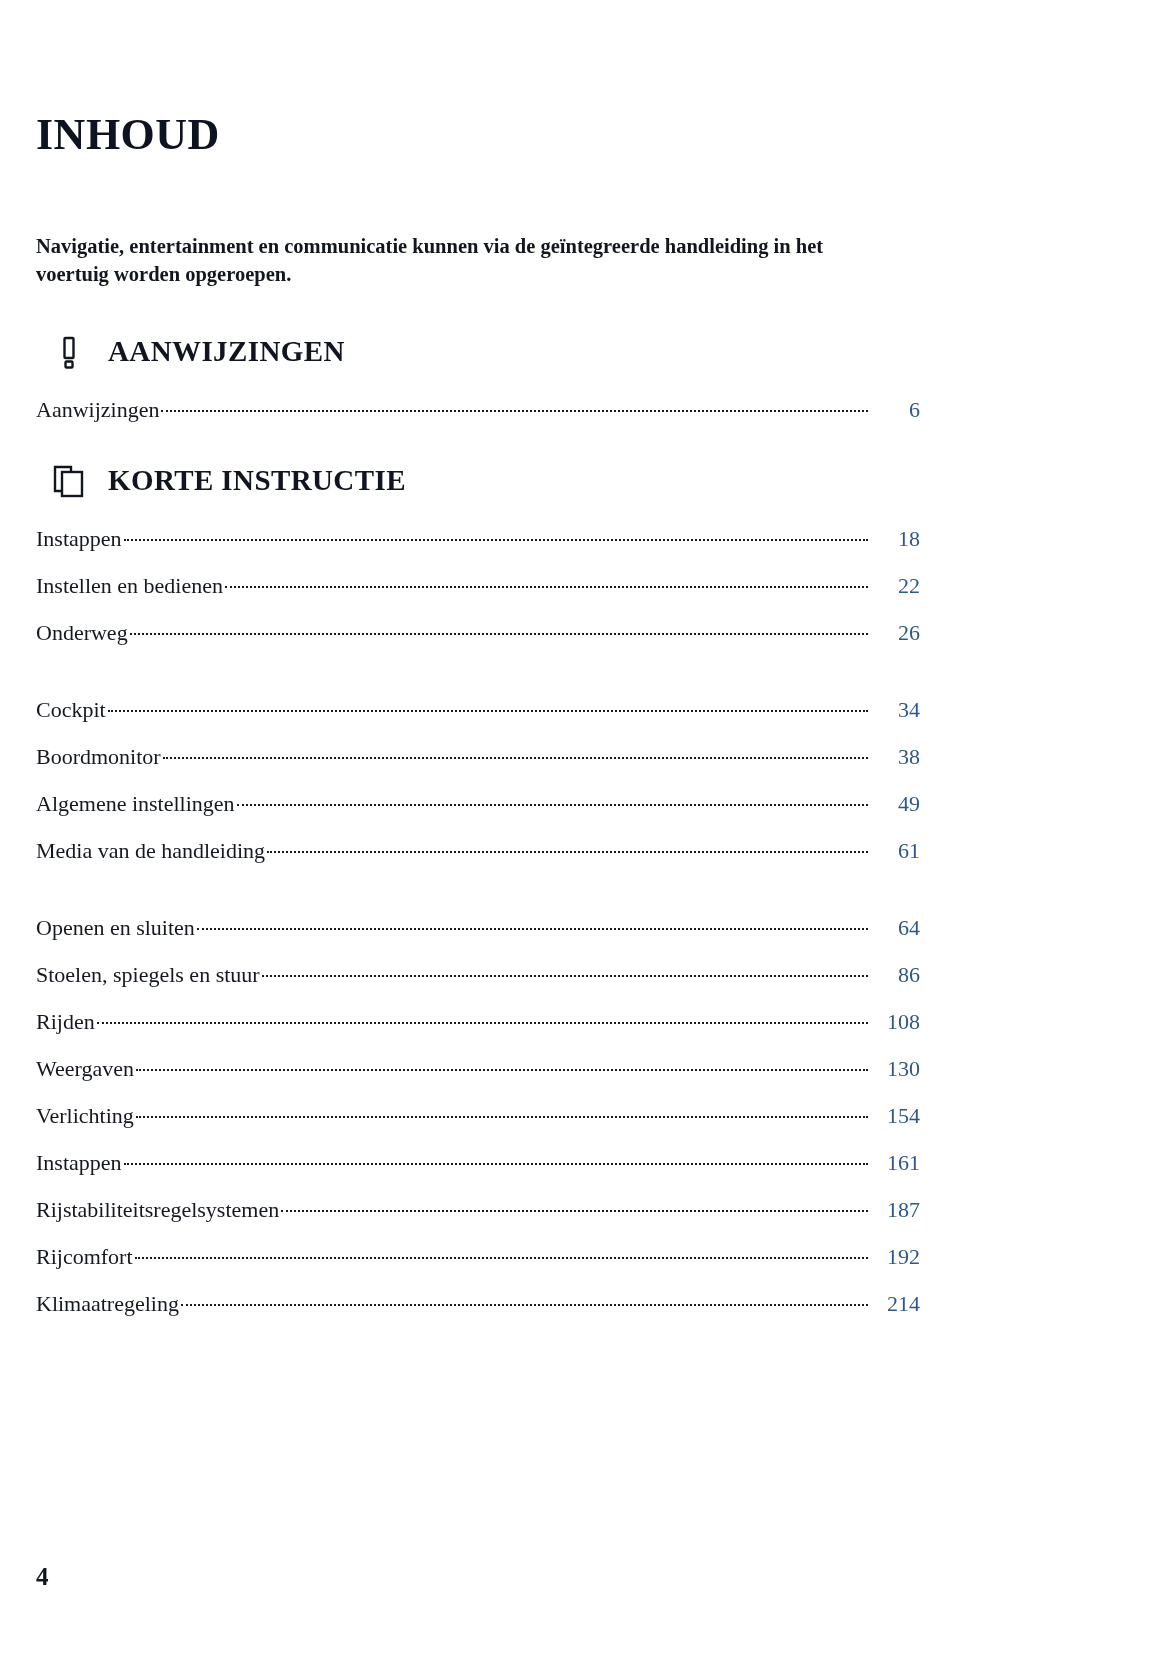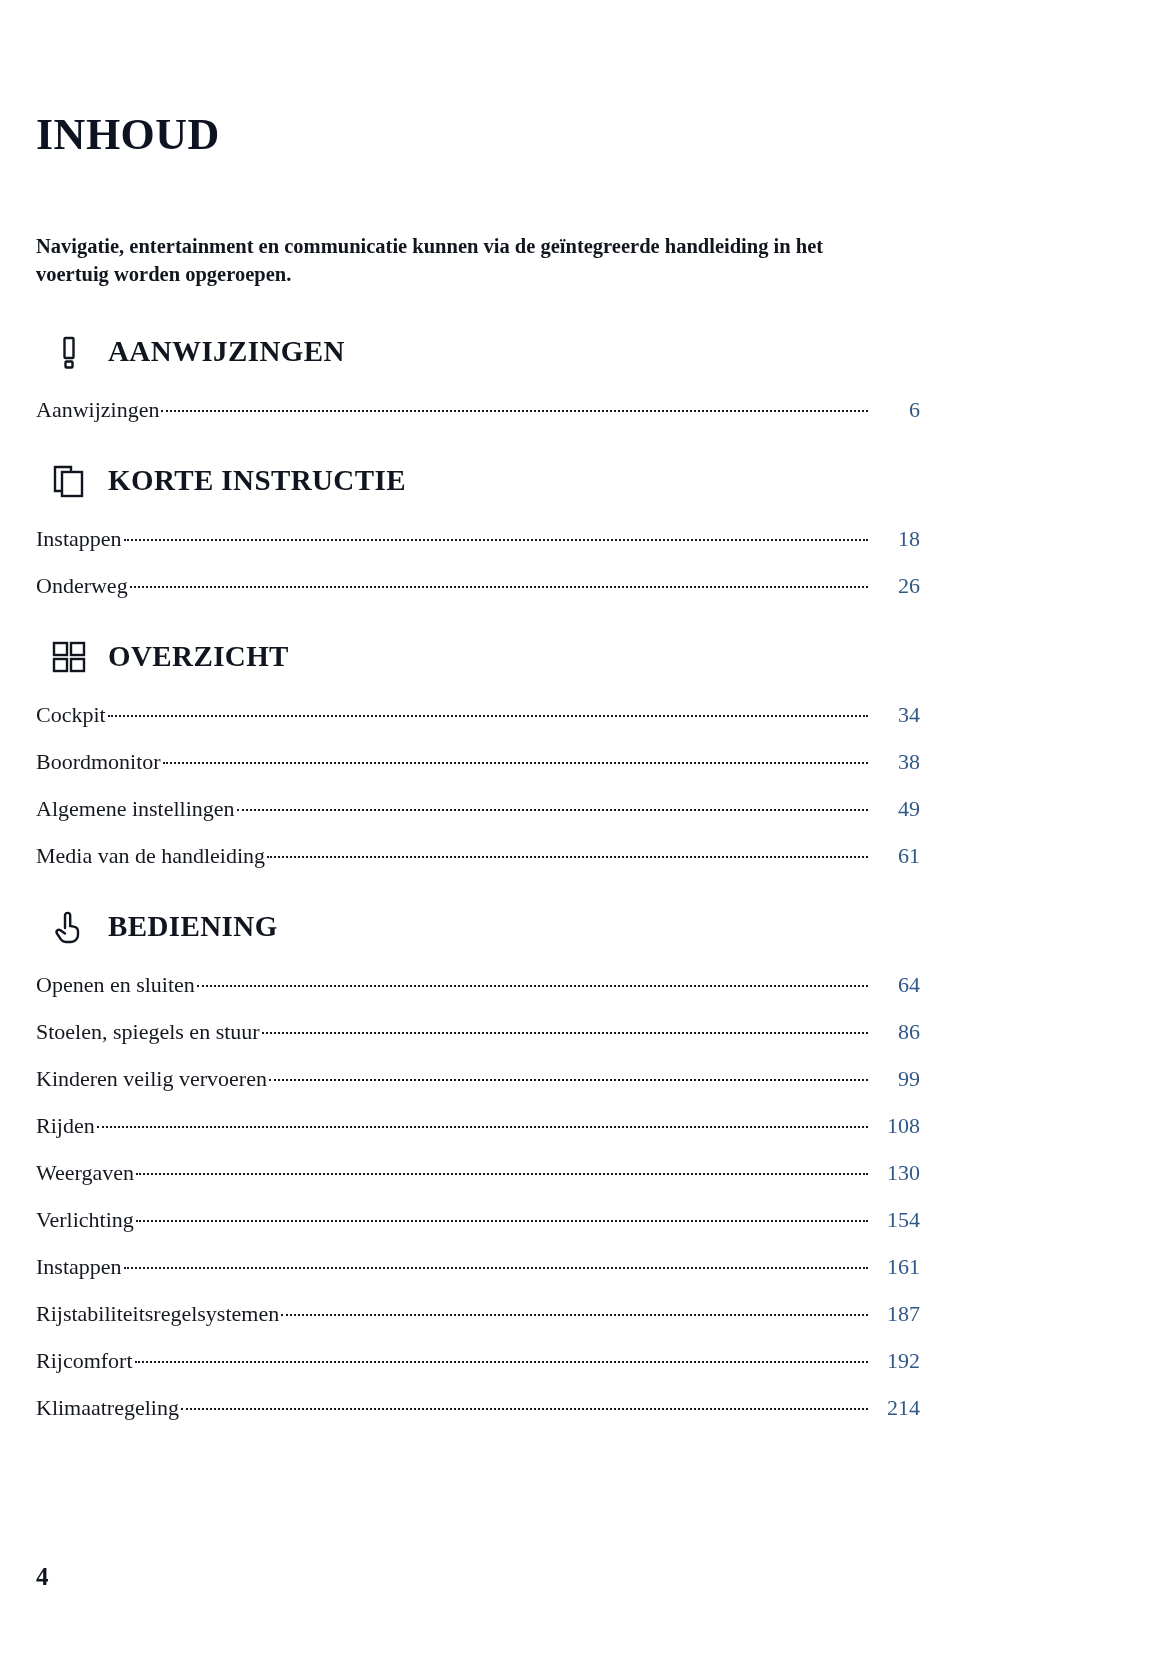--- a/index.html
+++ b/index.html
@@ -161,38 +161,32 @@
             </span>
             <span class="section-title">KORTE INSTRUCTIE</span>
           </div>
           <ul class="toc-list">
             <li class="toc-entry">
               <span class="toc-label">Instappen</span>
               <span class="toc-dots"></span>
               <span class="toc-page">18</span>
             </li>
             <li class="toc-entry">
+              <span class="toc-label">Instellen en bedienen</span>
+              <span class="toc-dots"></span>
+              <span class="toc-page">22</span>
+            </li>
+            <li class="toc-entry">
               <span class="toc-label">Onderweg</span>
               <span class="toc-dots"></span>
               <span class="toc-page">26</span>
             </li>
           </ul>
         </div>
         <div class="section">
-          <div class="section-head">
-            <span class="section-icon">
-              <svg viewBox="0 0 38 38" width="38" height="38">
-                <rect x="4" y="5" width="13" height="12" stroke="#10151f" fill="none" stroke-width="2.4" stroke-linejoin="miter"></rect>
-                <rect x="21" y="5" width="13" height="12" stroke="#10151f" fill="none" stroke-width="2.4" stroke-linejoin="miter"></rect>
-                <rect x="4" y="21" width="13" height="12" stroke="#10151f" fill="none" stroke-width="2.4" stroke-linejoin="miter"></rect>
-                <rect x="21" y="21" width="13" height="12" stroke="#10151f" fill="none" stroke-width="2.4" stroke-linejoin="miter"></rect>
-              </svg>
-            </span>
-            <span class="section-title">OVERZICHT</span>
-          </div>
           <ul class="toc-list">
             <li class="toc-entry">
               <span class="toc-label">Cockpit</span>
               <span class="toc-dots"></span>
               <span class="toc-page">34</span>
             </li>
             <li class="toc-entry">
               <span class="toc-label">Boordmonitor</span>
               <span class="toc-dots"></span>
               <span class="toc-page">38</span>
@@ -203,43 +197,30 @@
               <span class="toc-page">49</span>
             </li>
             <li class="toc-entry">
               <span class="toc-label">Media van de handleiding</span>
               <span class="toc-dots"></span>
               <span class="toc-page">61</span>
             </li>
           </ul>
         </div>
         <div class="section">
-          <div class="section-head">
-            <span class="section-icon">
-              <svg viewBox="0 0 38 38" width="38" height="38">
-                <path d="M15 20 V7.5 a2.6 2.6 0 0 1 5.2 0 V18 l3.6 0.6 a5 5 0 0 1 4.2 5 V27 a7 7 0 0 1 -7 7 h-5.2 a6 6 0 0 1 -4.6 -2.2 L7 25.5 a2.4 2.4 0 0 1 3.4 -3.3 L15 25.5" stroke="#10151f" fill="none" stroke-width="2.4" stroke-linejoin="miter" stroke-linecap="round"></path>
-              </svg>
-            </span>
-            <span class="section-title">BEDIENING</span>
-          </div>
           <ul class="toc-list">
             <li class="toc-entry">
               <span class="toc-label">Openen en sluiten</span>
               <span class="toc-dots"></span>
               <span class="toc-page">64</span>
             </li>
             <li class="toc-entry">
               <span class="toc-label">Stoelen, spiegels en stuur</span>
               <span class="toc-dots"></span>
               <span class="toc-page">86</span>
-            </li>
-            <li class="toc-entry">
-              <span class="toc-label">Kinderen veilig vervoeren</span>
-              <span class="toc-dots"></span>
-              <span class="toc-page">99</span>
             </li>
             <li class="toc-entry">
               <span class="toc-label">Rijden</span>
               <span class="toc-dots"></span>
               <span class="toc-page">108</span>
             </li>
             <li class="toc-entry">
               <span class="toc-label">Weergaven</span>
               <span class="toc-dots"></span>
               <span class="toc-page">130</span>

